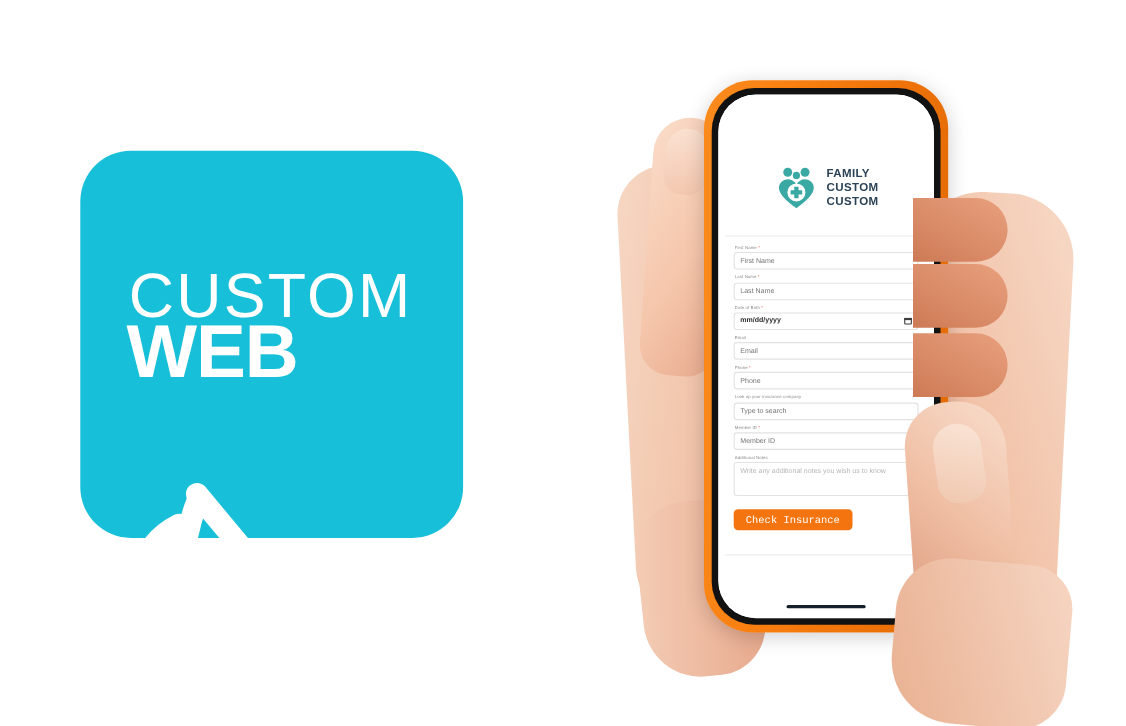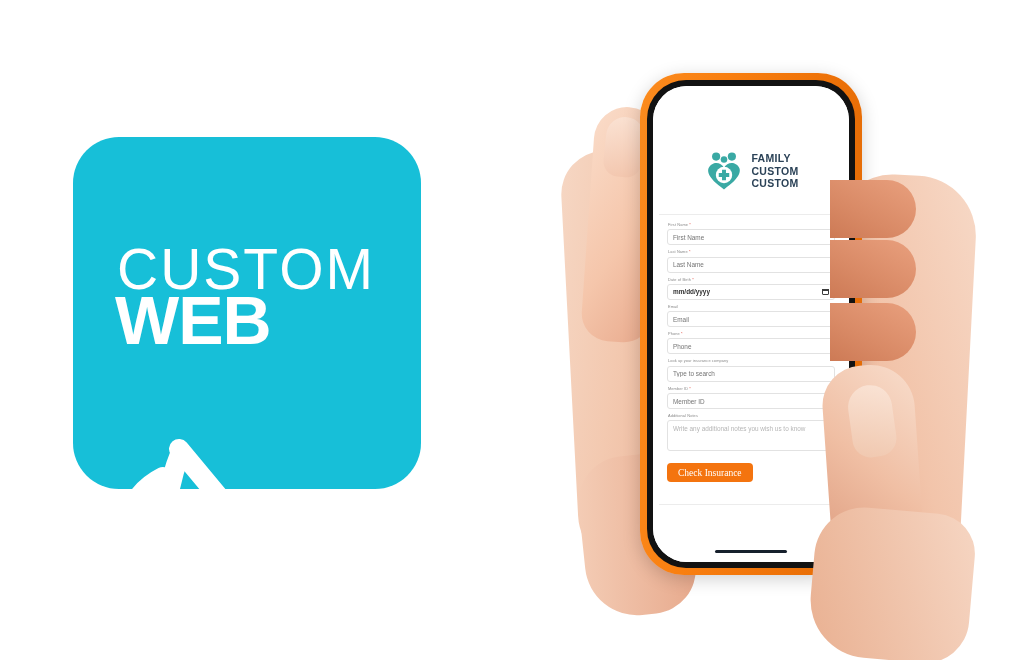--- a/index.html
+++ b/index.html
@@ -179,21 +179,21 @@
   .notes-grip {
     position: absolute; right: 2px; bottom: 1px; width: 4px; height: 4px;
     border-right: 1px solid #c9c9c9; border-bottom: 1px solid #c9c9c9;
   }
   #submit-button {
     margin-top: 7px;
     display: inline-flex; align-items: center; justify-content: center;
     height: 19px; padding: 0 11px;
     background: #f4740f; color: #fff;
     border: none; border-radius: 4px;
-    font-size: 9.5px; font-family: Liberation Serif, serif;
+    font-size: 9.5px; font-family: Liberation Mono, monospace;
     cursor: pointer;
   }
   #form-footer-rule { margin: 10px 6px 0 6px; border-top: 1px solid #ececec; }
 </style>
 </head>
 <body>
 
 <div id="stage">
 
   <div id="promo-card">

